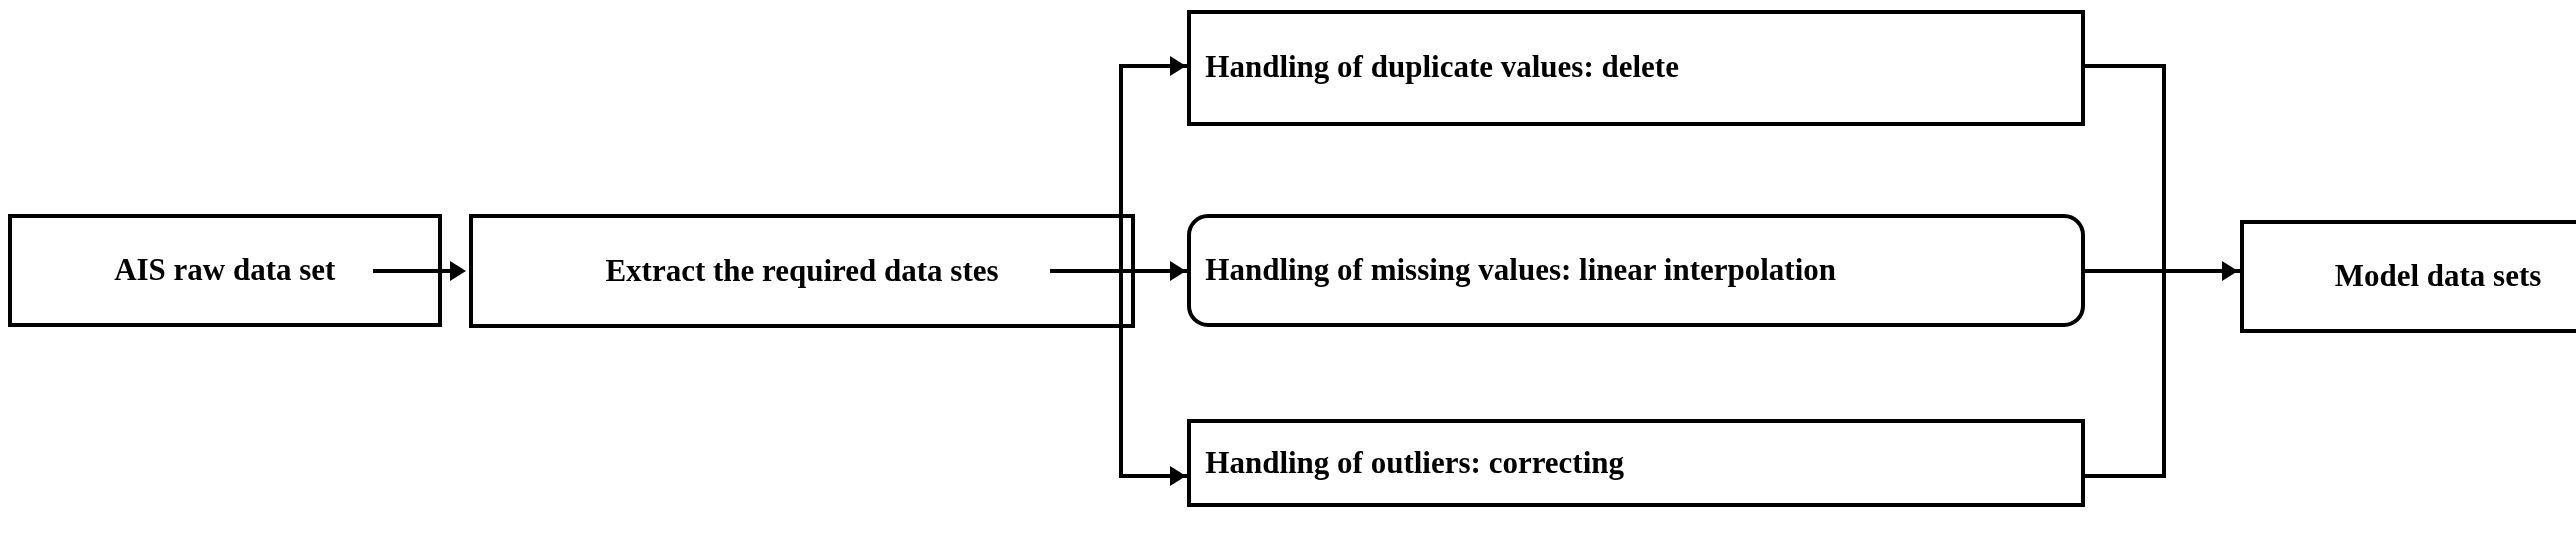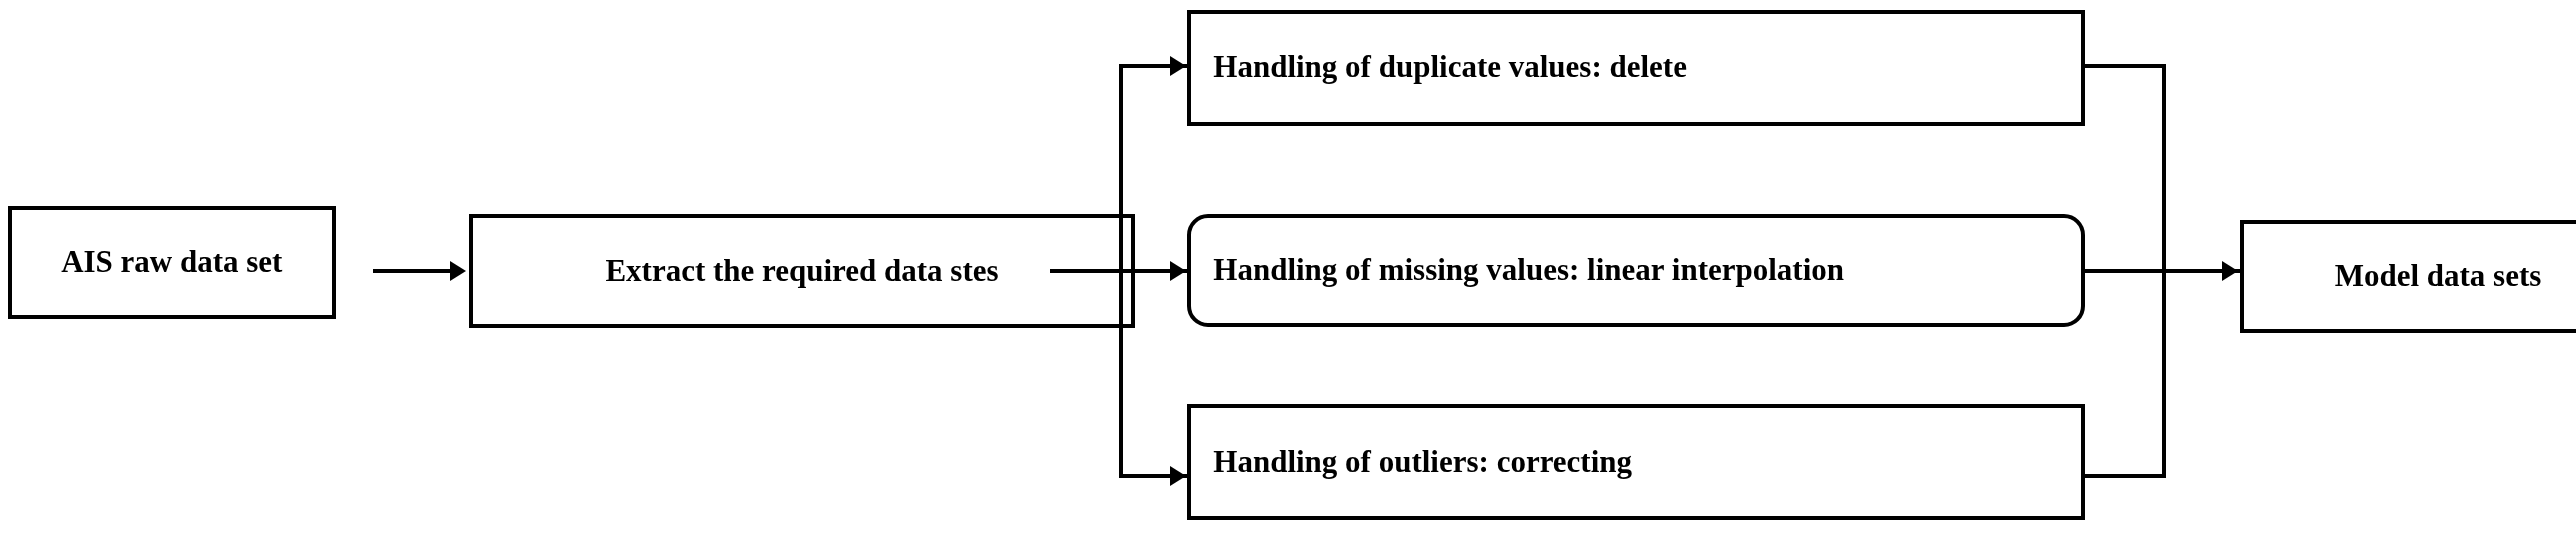--- a/index.html
+++ b/index.html
@@ -33,29 +33,28 @@
   
   .label-center {
     width: 100%;
     text-align: center;
     padding: 0 10.7px;
     box-sizing: border-box;
   }
   .label-left {
     text-align: left;
     padding-left: 14.3px;
-    margin-left: 8px;
   }
 
   
-  #node-raw        { left: 7.8px;   top: 206px; width: 328px;  height: 113px; }
+  #node-raw        { left: 7.8px;   top: 214px; width: 434px;  height: 113px; }
   #node-extract    { left: 469px;  top: 214px; width: 666px;  height: 114px; }
   #node-duplicate  { left: 1187px; top: 9.5px;  width: 898px; height: 116px; }
   #node-missing    { left: 1187px; top: 214px; width: 898px; height: 113px; border-radius: 21px; }
-  #node-outliers   { left: 1187px; top: 404px; width: 898px; height: 116px; }
+  #node-outliers   { left: 1187px; top: 419px; width: 898px; height: 88px; }
   #node-model      { left: 2240px; top: 220px; width: 396px;  height: 113px; }
 
   #node-raw .node-label       { font-size: 31px; }
   #node-extract .node-label   { font-size: 31px; }
   #node-duplicate .node-label { font-size: 31px; }
   #node-missing .node-label   { font-size: 31px; }
   #node-outliers .node-label  { font-size: 31px; }
   #node-model .node-label     { font-size: 31px; }
 
   

